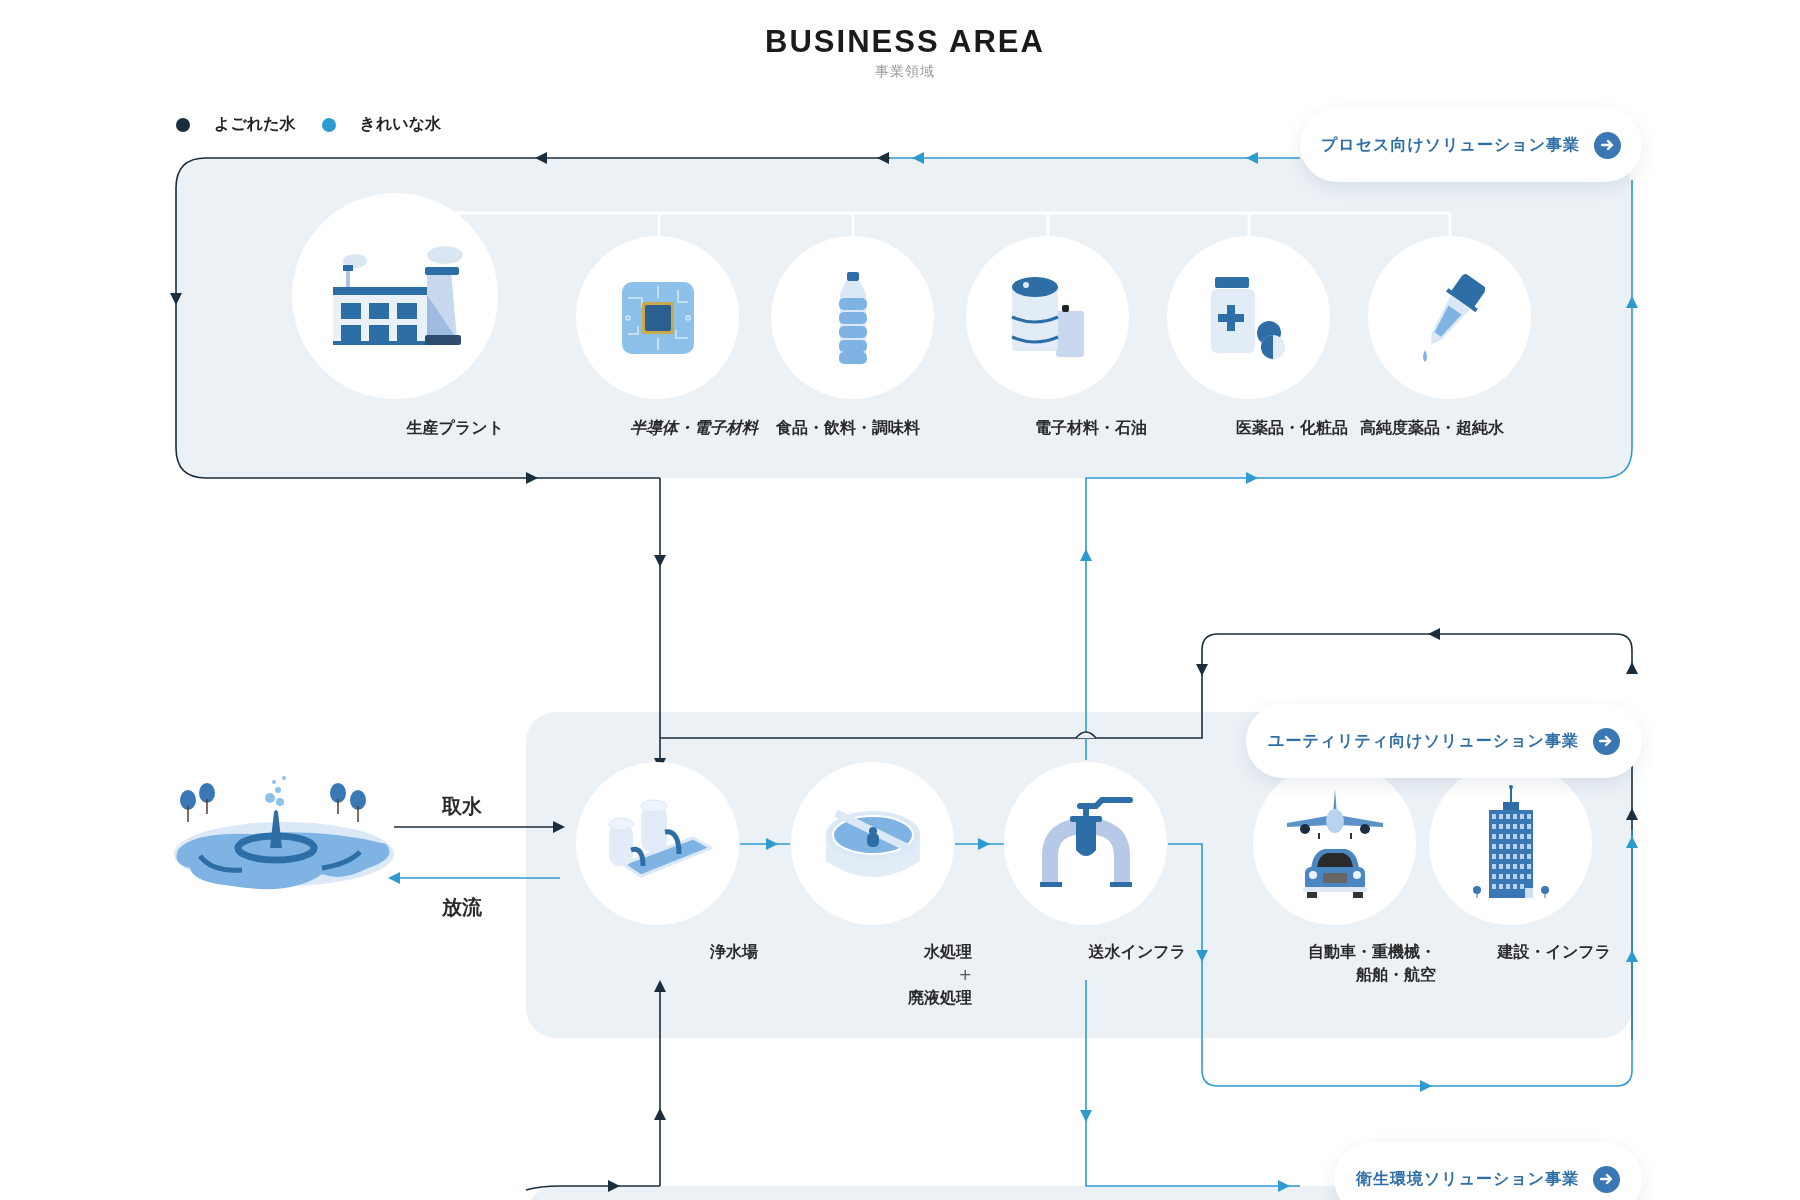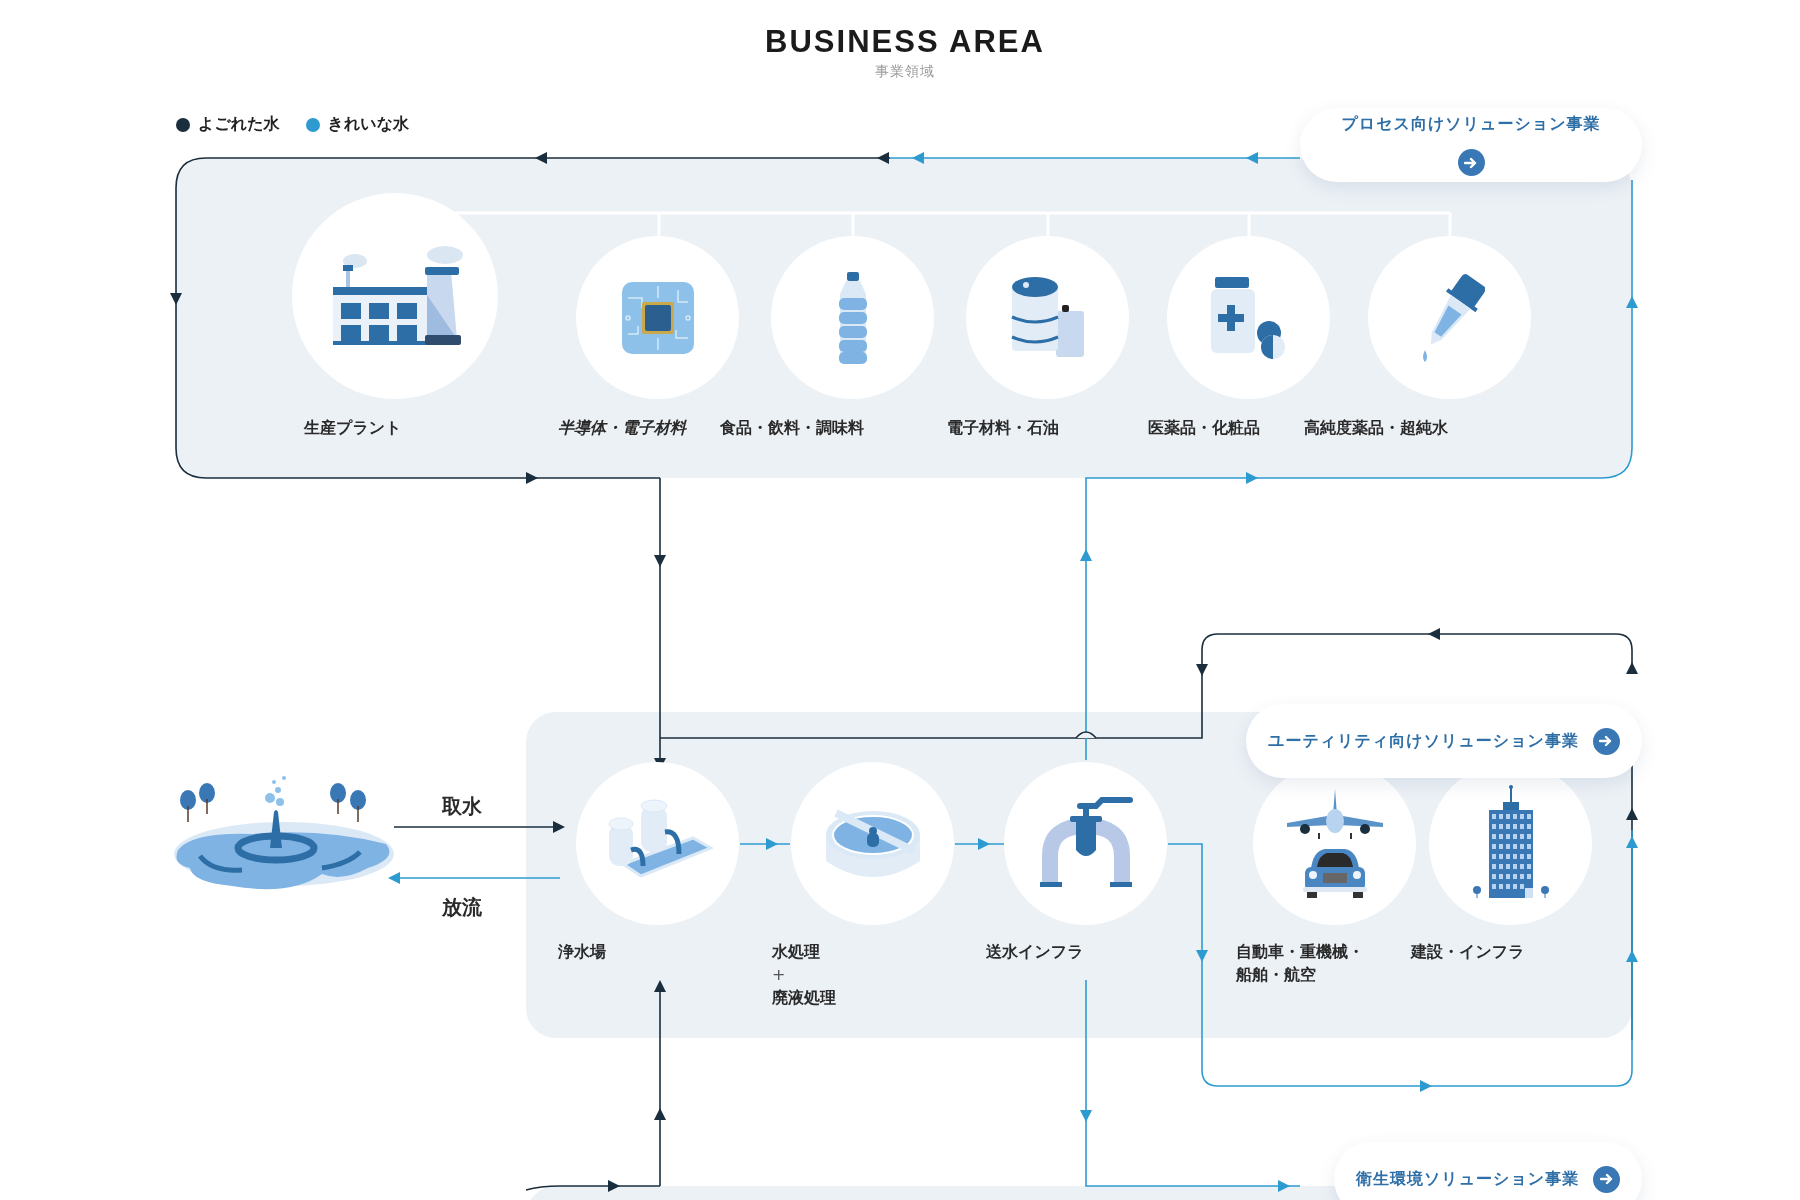--- a/index.html
+++ b/index.html
@@ -1,25 +1,25 @@
 <!DOCTYPE html>
 <html><head>
 <meta charset="utf-8">
 <style>
   html,body{margin:0;padding:0;background:#ffffff;}
   body{width:1800px;height:1200px;position:relative;overflow:hidden;font-family:"DejaVu Sans","Liberation Sans",sans-serif;color:#222;}
   .abs{position:absolute;}
   .title{left:0;width:1810px;top:24px;text-align:center;font-family:"Liberation Sans","DejaVu Sans",sans-serif;font-weight:700;font-size:31px;letter-spacing:2px;color:#1b1b1b;}
   .subtitle{left:0;width:1810px;top:63px;text-align:center;font-size:14px;color:#9a9a9a;letter-spacing:1px;}
   .legend{top:114px;left:176px;display:flex;align-items:center;gap:26px;font-size:16px;font-weight:700;color:#222;}
-  .legend .item{display:flex;align-items:center;gap:8px;}
+  .legend .item{display:flex;align-items:center;gap:24px;}
   .dot{width:14px;height:14px;border-radius:50%;display:inline-block;}
   .panel{background:#ecf1f6;border-radius:30px;}
   .circle{position:absolute;border-radius:50%;background:#ffffff;display:flex;align-items:center;justify-content:center;}
-  .label{position:absolute;font-size:16px;font-weight:700;color:#2a2a2a;text-align:left;white-space:nowrap;line-height:23px;}
+  .label{position:absolute;font-size:16px;font-weight:700;color:#2a2a2a;text-align:right;white-space:nowrap;line-height:23px;}
   .label .plus{font-weight:400;color:#555;}
   .pill{position:absolute;height:74px;border-radius:37px;background:#ffffff;box-shadow:0 6px 18px rgba(40,70,110,0.10);display:flex;align-items:center;justify-content:center;gap:14px;font-size:16px;font-weight:700;color:#2f6fa8;letter-spacing:1px;cursor:pointer;}
   .pill .arr{width:27px;height:27px;border-radius:50%;background:#3a78b5;display:flex;align-items:center;justify-content:center;}
   .flowlabel{position:absolute;font-size:20px;font-weight:700;color:#2a2a2a;}
   svg.flows{position:absolute;left:0;top:0;}
 </style>
 </head>
 <body>
 
 <div class="abs title">BUSINESS AREA</div>
@@ -205,21 +205,21 @@
     <g transform="rotate(35 40 40)">
       <path d="M30,4 H50 Q54,4 54,10 V26 H58 V30 H22 V26 H26 V10 Q26,4 30,4 Z" fill="#2d6ea6"></path>
       <path d="M28,30 H52 L46,72 L40,82 L34,72 Z" fill="#dbe9f7"></path>
       <path d="M32,40 H48 L44,70 H36 Z" fill="#7fb3e3"></path>
     </g>
     <path d="M10,80 Q6,88 10,92 Q14,88 10,80 Z" fill="#7fb3e3"></path>
   </svg>
 </div>
 <div class="label" style="left:1304px;width:200px;top:416px;">高純度薬品・超純水</div>
 
-<div class="pill" style="left:1300px;top:108px;width:342px;flex-direction:column;">
+<div class="pill" style="left:1300px;top:108px;width:342px;">
   <span>プロセス向けソリューション事業</span>
   <span class="arr">
     <svg width="14" height="12" viewBox="0 0 14 12">
         <path d="M1,6 H11 M7,2 L11,6 L7,10" stroke="#fff" stroke-width="2.4" fill="none" stroke-linecap="round" stroke-linejoin="round"></path>
       </svg>
   </span>
 </div>
 
 <div class="abs" style="left:172px;top:776px;width:230px;height:130px;">
   <svg width="230" height="130" viewBox="0 0 230 130">

